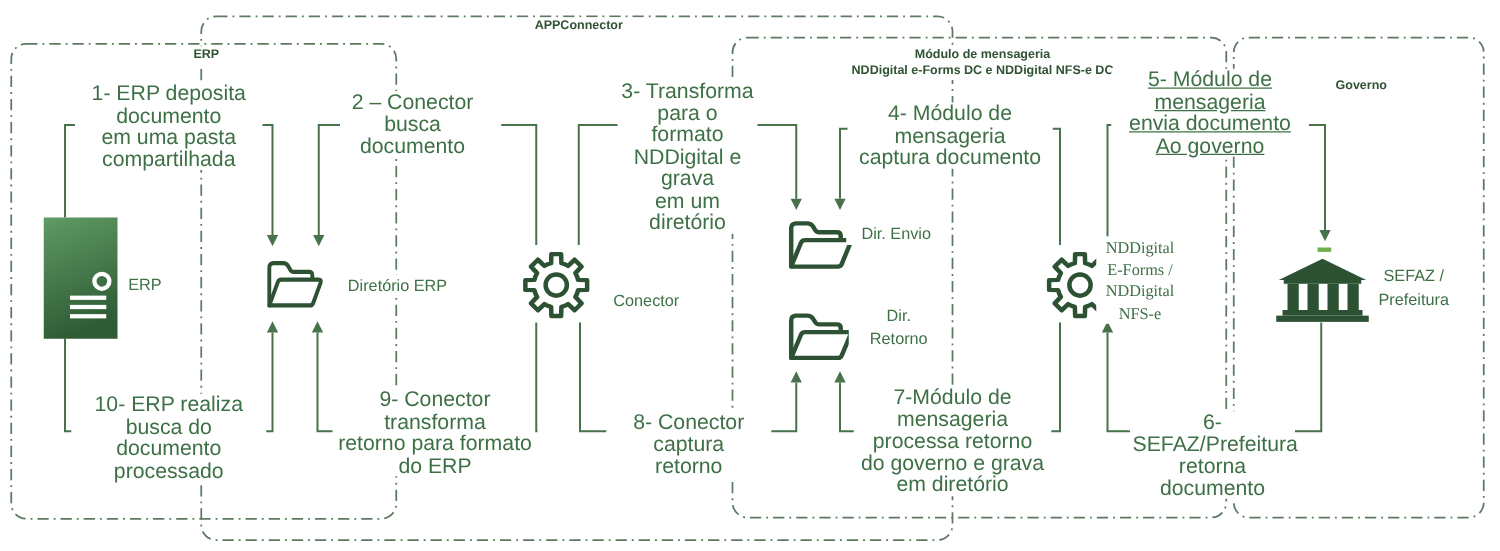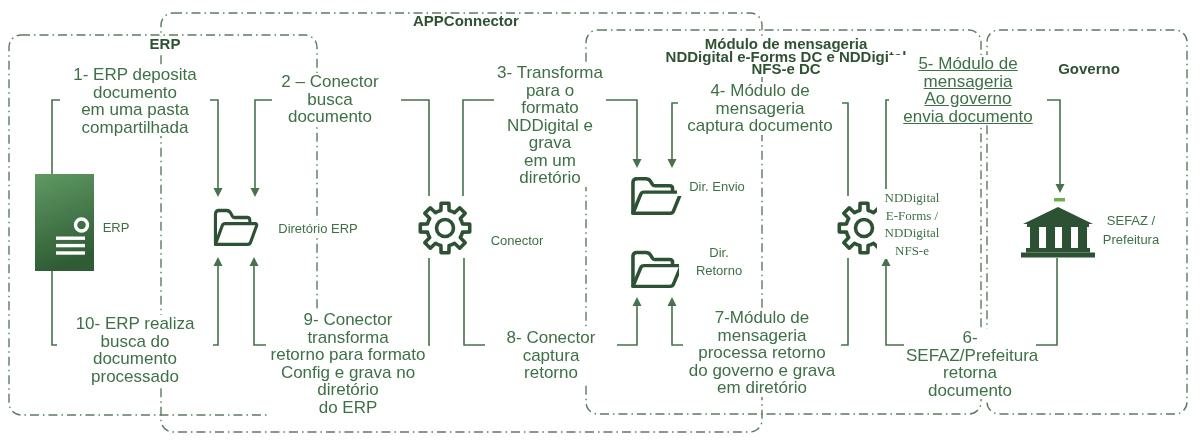--- a/index.html
+++ b/index.html
@@ -15,21 +15,21 @@
   .flow{fill:none;stroke:var(--line-green);stroke-width:1.6;}
   .arrow{fill:var(--line-green);stroke:none;}
   .ic-stroke{fill:#fff;stroke:var(--icon-green);stroke-width:3.6;stroke-linejoin:round;stroke-linecap:round;}
   .ic-stroke-open{fill:none;stroke:var(--icon-green);stroke-width:3.6;stroke-linejoin:round;stroke-linecap:round;}
   .ic-fill{fill:var(--icon-green);stroke:none;}
   .flag{fill:var(--flag-green);stroke:none;}
   .lbl{position:absolute;font-size:17px;line-height:17.5px;color:var(--text-green);
        text-align:center;background:var(--background);}
   .nlbl{position:absolute;font-size:13px;line-height:17.5px;color:var(--text-green);
         text-align:center;background:var(--background);}
-  .ctitle{position:absolute;font-size:15px;line-height:12.5px;font-weight:bold;color:var(--title-green);
+  .ctitle{position:absolute;font-size:10px;line-height:12.5px;font-weight:bold;color:var(--title-green);
           text-align:center;background:var(--background);padding:1px 2px;}
 </style>
 </head>
 <body>
 
 <div class="stage">
 
 <svg class="layer" width="1200" height="441" viewBox="0 0 1200 441">
   <defs>
     <linearGradient id="gserv" x1="0" y1="0" x2="0.25" y2="1">
@@ -161,41 +161,40 @@
       <div>para o formato</div>
   <div>NDDigital e grava</div>
       <div>em um diretório</div>
 </div>
 <div class="lbl" style="left:678px;top:82px;width:164px;">
   <div>4- Módulo de mensageria</div>
       <div>captura documento</div>
 </div>
 <div class="lbl" style="left:889px;top:55px;width:158px;text-decoration:underline;">
   <div>5- Módulo de mensageria</div>
-      <div>Ao governo</div>
-  <div>envia documento</div>
+      <div>envia documento</div>
+  <div>Ao governo</div>
 </div>
 <div class="lbl" style="left:906px;top:329px;width:128px;">
   <div>6- SEFAZ/Prefeitura</div>
       <div>retorna documento</div>
 </div>
 <div class="lbl" style="left:685px;top:309px;width:154px;">
   <div>7-Módulo de mensageria</div>
       <div>processa retorno</div>
   <div>do governo e grava</div>
       <div>em diretório</div>
 </div>
 <div class="lbl" style="left:487px;top:329px;width:128px;">
   <div>8- Conector captura</div>
       <div>retorno</div>
 </div>
 <div class="lbl" style="left:268px;top:311px;width:160px;">
   <div>9- Conector transforma</div>
       <div>retorno para formato</div>
-  <div>Config e grava no diretório</div>
       <div>do ERP</div>
 </div>
 <div class="lbl" style="left:59px;top:315px;width:152px;">
   <div>10- ERP realiza busca do</div>
       <div>documento processado</div>
 </div>
 
 </div>
 
 </body></html>

